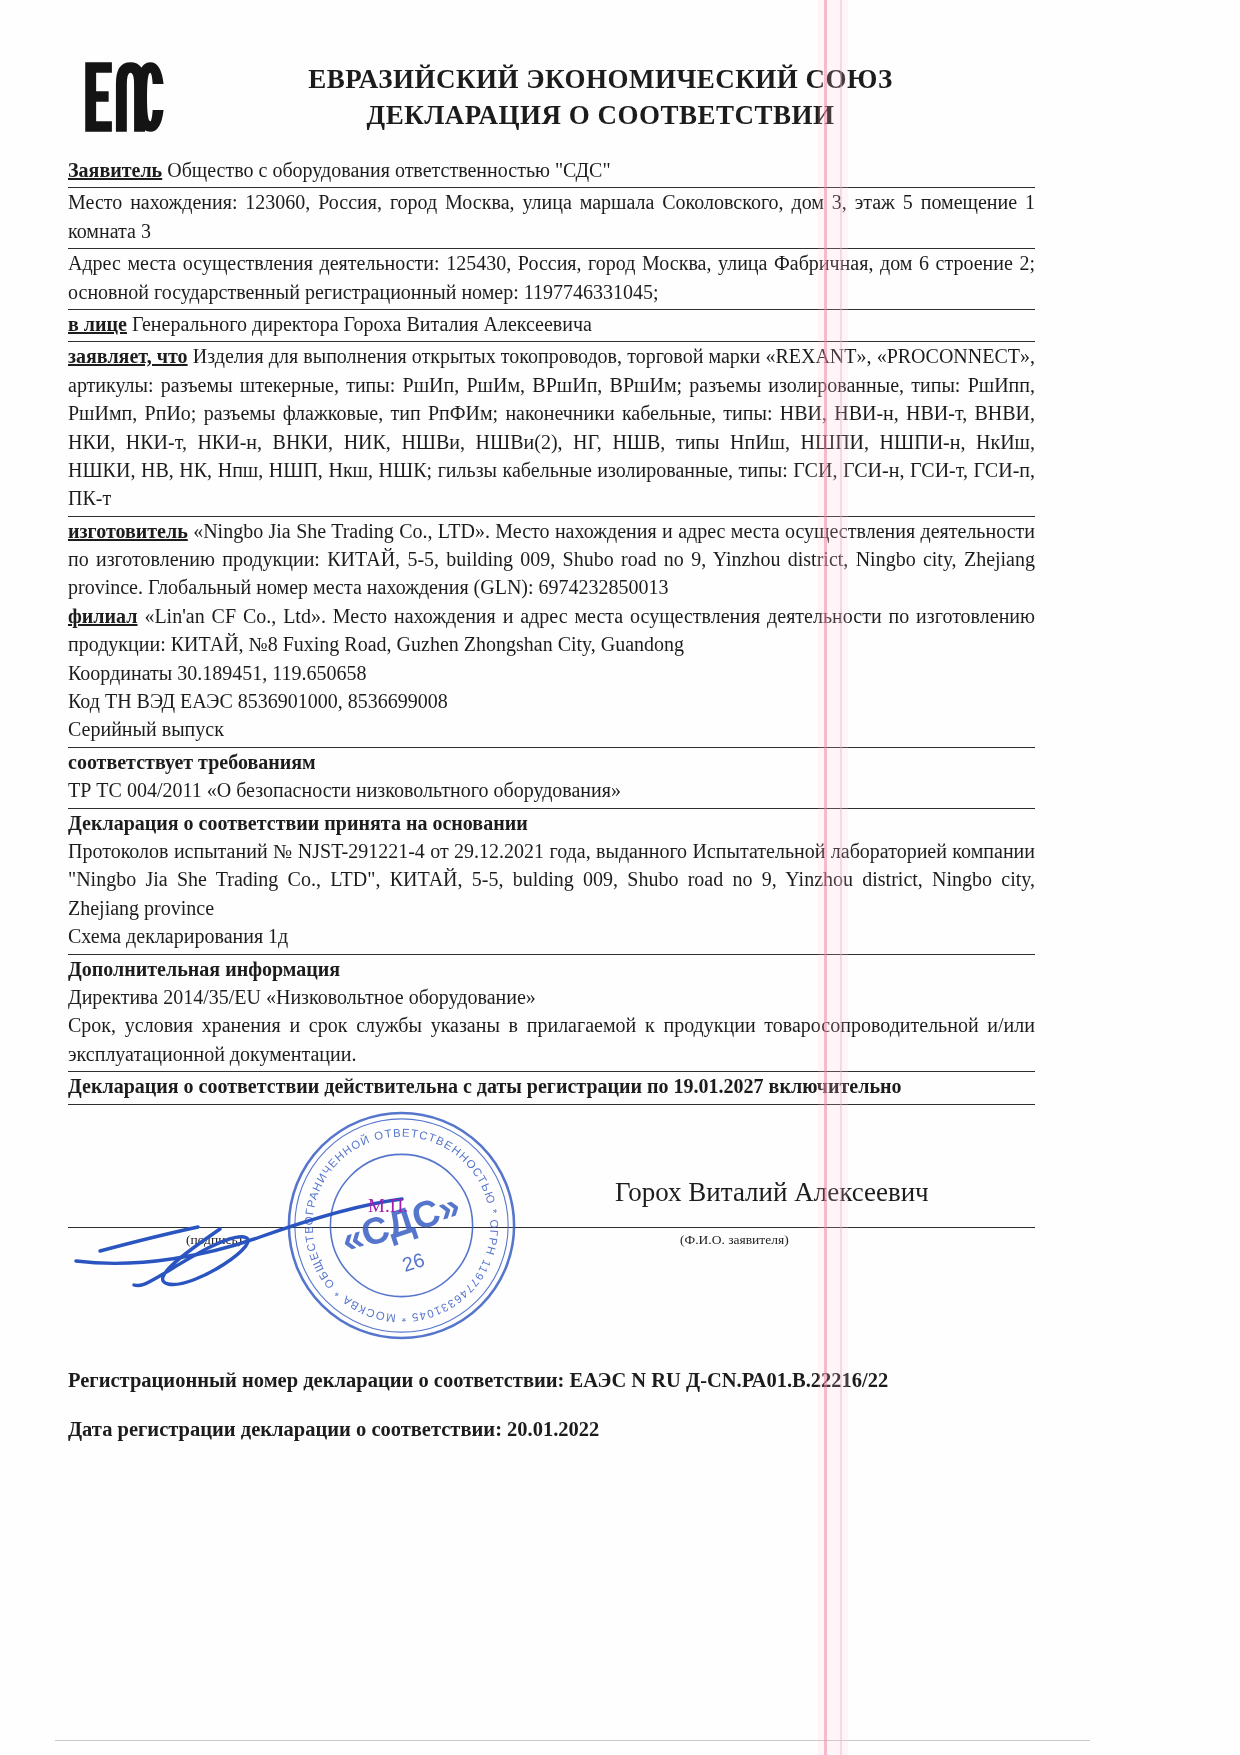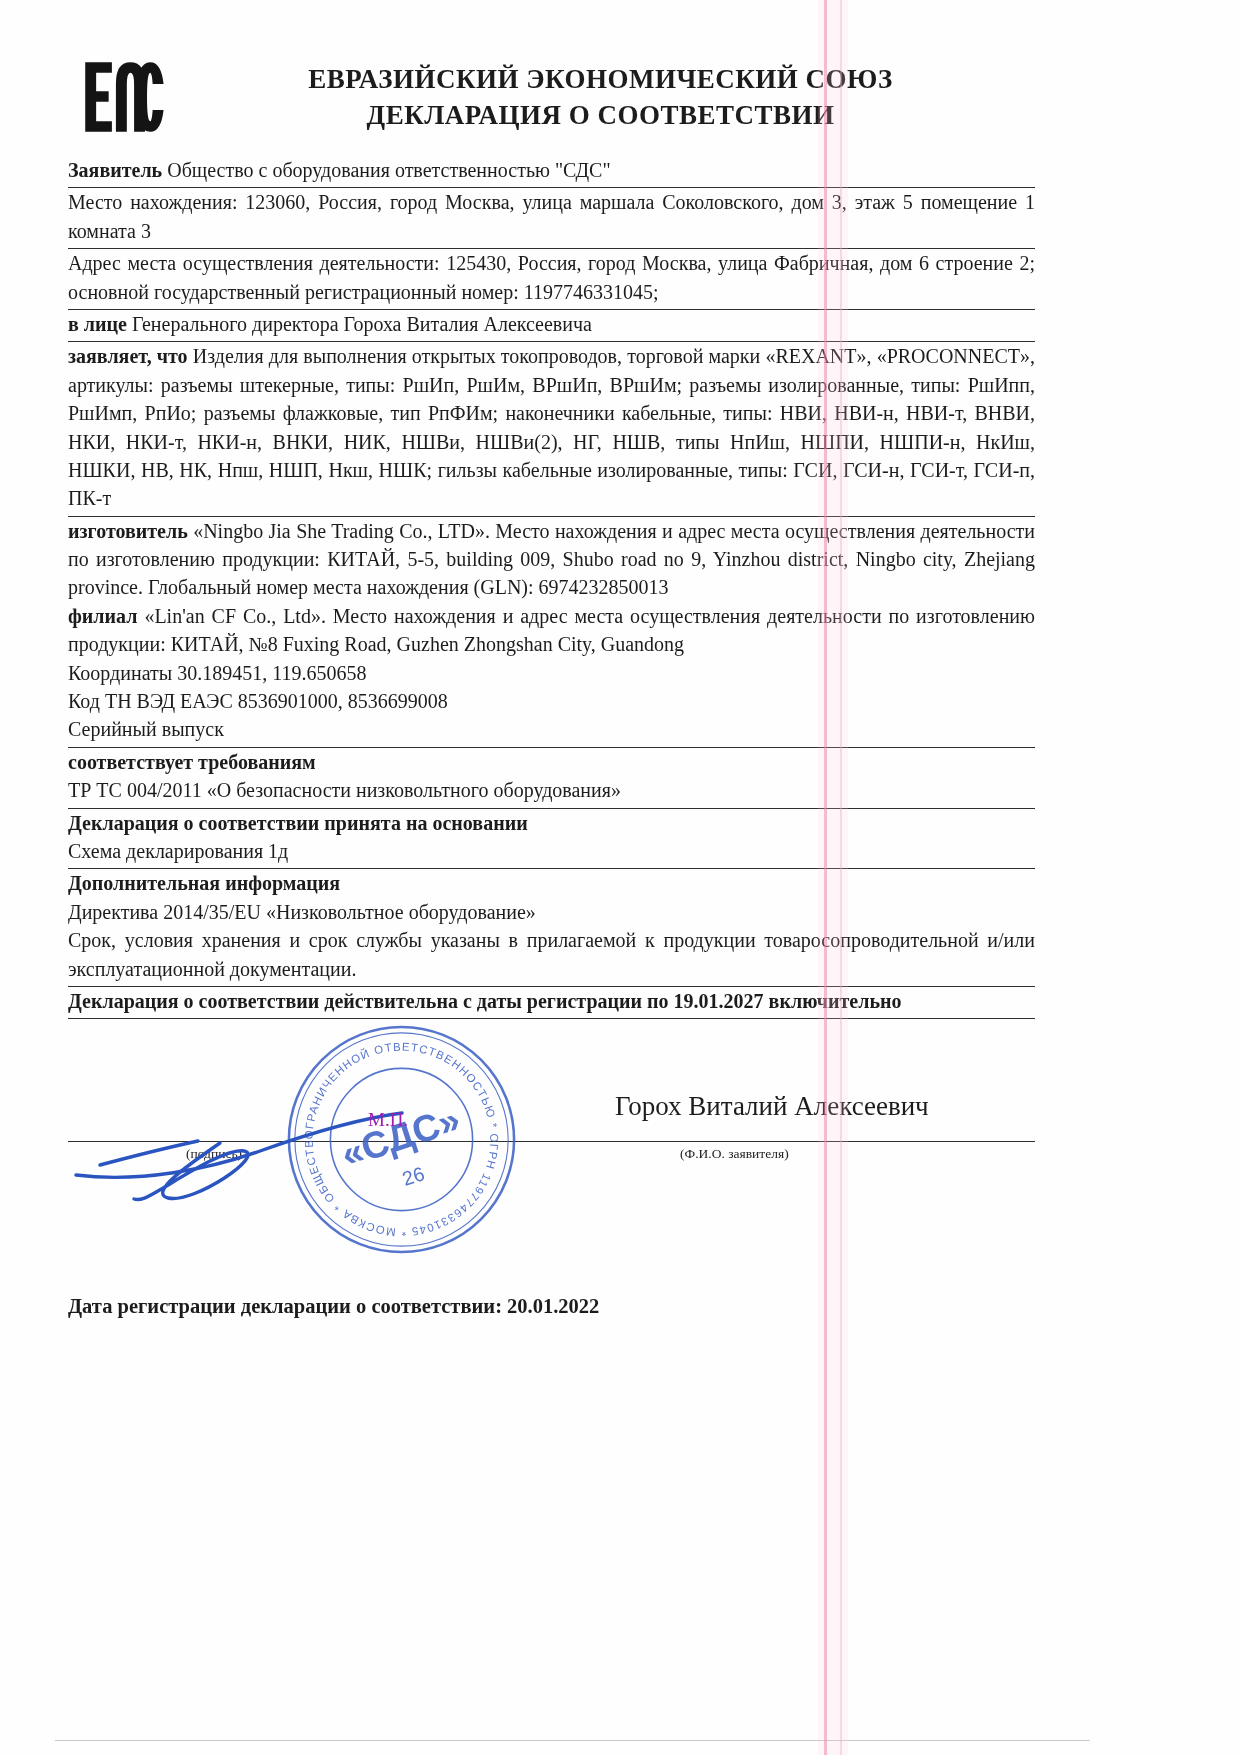--- a/index.html
+++ b/index.html
@@ -16,21 +16,21 @@
     position:absolute; left:68px; top:58px; width:967px;
   }
   .header { display:flex; align-items:flex-start; margin-bottom:16px; }
   .logo { width:84px; margin-left:14px; flex:0 0 auto; }
   .titles { flex:1; text-align:center; font-weight:bold; font-size:27px; line-height:1.32; padding-top:4px; letter-spacing:0.5px; }
   p.row { margin:0; font-size:20px; line-height:1.42; }
   .just { text-align:justify; }
   .u { border-bottom:1.7px solid #2e2e2e; padding-bottom:3px; margin-bottom:5px; }
   .gap-s { margin-top:4px; }
   .gap-m { margin-top:10px; }
-  b.lead { font-weight:bold; }
+  b.lead { font-weight:bold;text-decoration:underline; }
   .heading { font-weight:bold; }
   
   .signature-area { position:relative; height:240px; margin-top:10px; }
   .sig-rule { position:absolute; left:0; right:0; top:112px; border-top:1.7px solid #2e2e2e; }
   .caption { position:absolute; top:117px; font-size:13.5px; color:#222; }
   .caption-sign { left:118px; }
   .caption-fio { left:612px; }
   .fio-name { position:absolute; left:547px; top:62px; font-size:27px; }
   .mp { position:absolute; left:300px; top:80px; font-size:19px; color:#a21caf; z-index:4; }
   .stamp { position:absolute; left:215px; top:-8px; width:237px; height:237px; z-index:2; opacity:0.88; }
@@ -81,20 +81,21 @@
 
     <p class="row just gap-s"><b class="lead">филиал</b> <span>«Lin'an CF Co., Ltd». Место нахождения и адрес места осуществления деятельности по изготовлению продукции: КИТАЙ, №8 Fuxing Road, Guzhen Zhongshan City, Guandong</span></p>
     <p class="row">Координаты 30.189451, 119.650658</p>
     <p class="row">Код ТН ВЭД ЕАЭС 8536901000, 8536699008</p>
     <p class="row u">Серийный выпуск</p>
 
     <p class="row heading gap-s">соответствует требованиям</p>
     <p class="row u gap-m">ТР ТС 004/2011 «О безопасности низковольтного оборудования»</p>
 
     <p class="row heading gap-s">Декларация о соответствии принята на основании</p>
+    <p class="row just gap-s">Протоколов испытаний № NJST-291221-4  от 29.12.2021 года, выданного Испытательной лабораторией компании "Ningbo Jia She Trading Co., LTD", КИТАЙ, 5-5, bulding 009, Shubo road no 9, Yinzhou district, Ningbo city, Zhejiang province</p>
     <p class="row u">Схема декларирования 1д</p>
 
     <p class="row heading gap-s">Дополнительная информация</p>
     <p class="row gap-m">Директива 2014/35/EU «Низковольтное оборудование»</p>
     <p class="row just u">Срок, условия хранения и срок службы указаны в прилагаемой к продукции товаросопроводительной и/или эксплуатационной документации.</p>
 
     <p class="row heading u gap-s">Декларация о соответствии действительна с даты регистрации по 19.01.2027 включительно</p>
 
     <div class="signature-area">
 
@@ -124,20 +125,21 @@
 
       <span class="mp">М.П.</span>
 
       <span class="fio-name">Горох Виталий Алексеевич</span>
 
       <div class="sig-rule"></div>
       <span class="caption caption-sign">(подпись)</span>
       <span class="caption caption-fio">(Ф.И.О. заявителя)</span>
     </div>
 
+    <p class="reg-line reg-number">Регистрационный номер декларации о соответствии: ЕАЭС N RU Д-CN.РА01.В.22216/22</p>
     <p class="reg-line reg-date">Дата регистрации декларации о соответствии: 20.01.2022</p>
 
   </div>
 
   <div class="artifact artifact-band"></div>
   <div class="artifact artifact-line1"></div>
   <div class="artifact artifact-line2"></div>
   <div class="bottom-edge"></div>
 
 </div>

